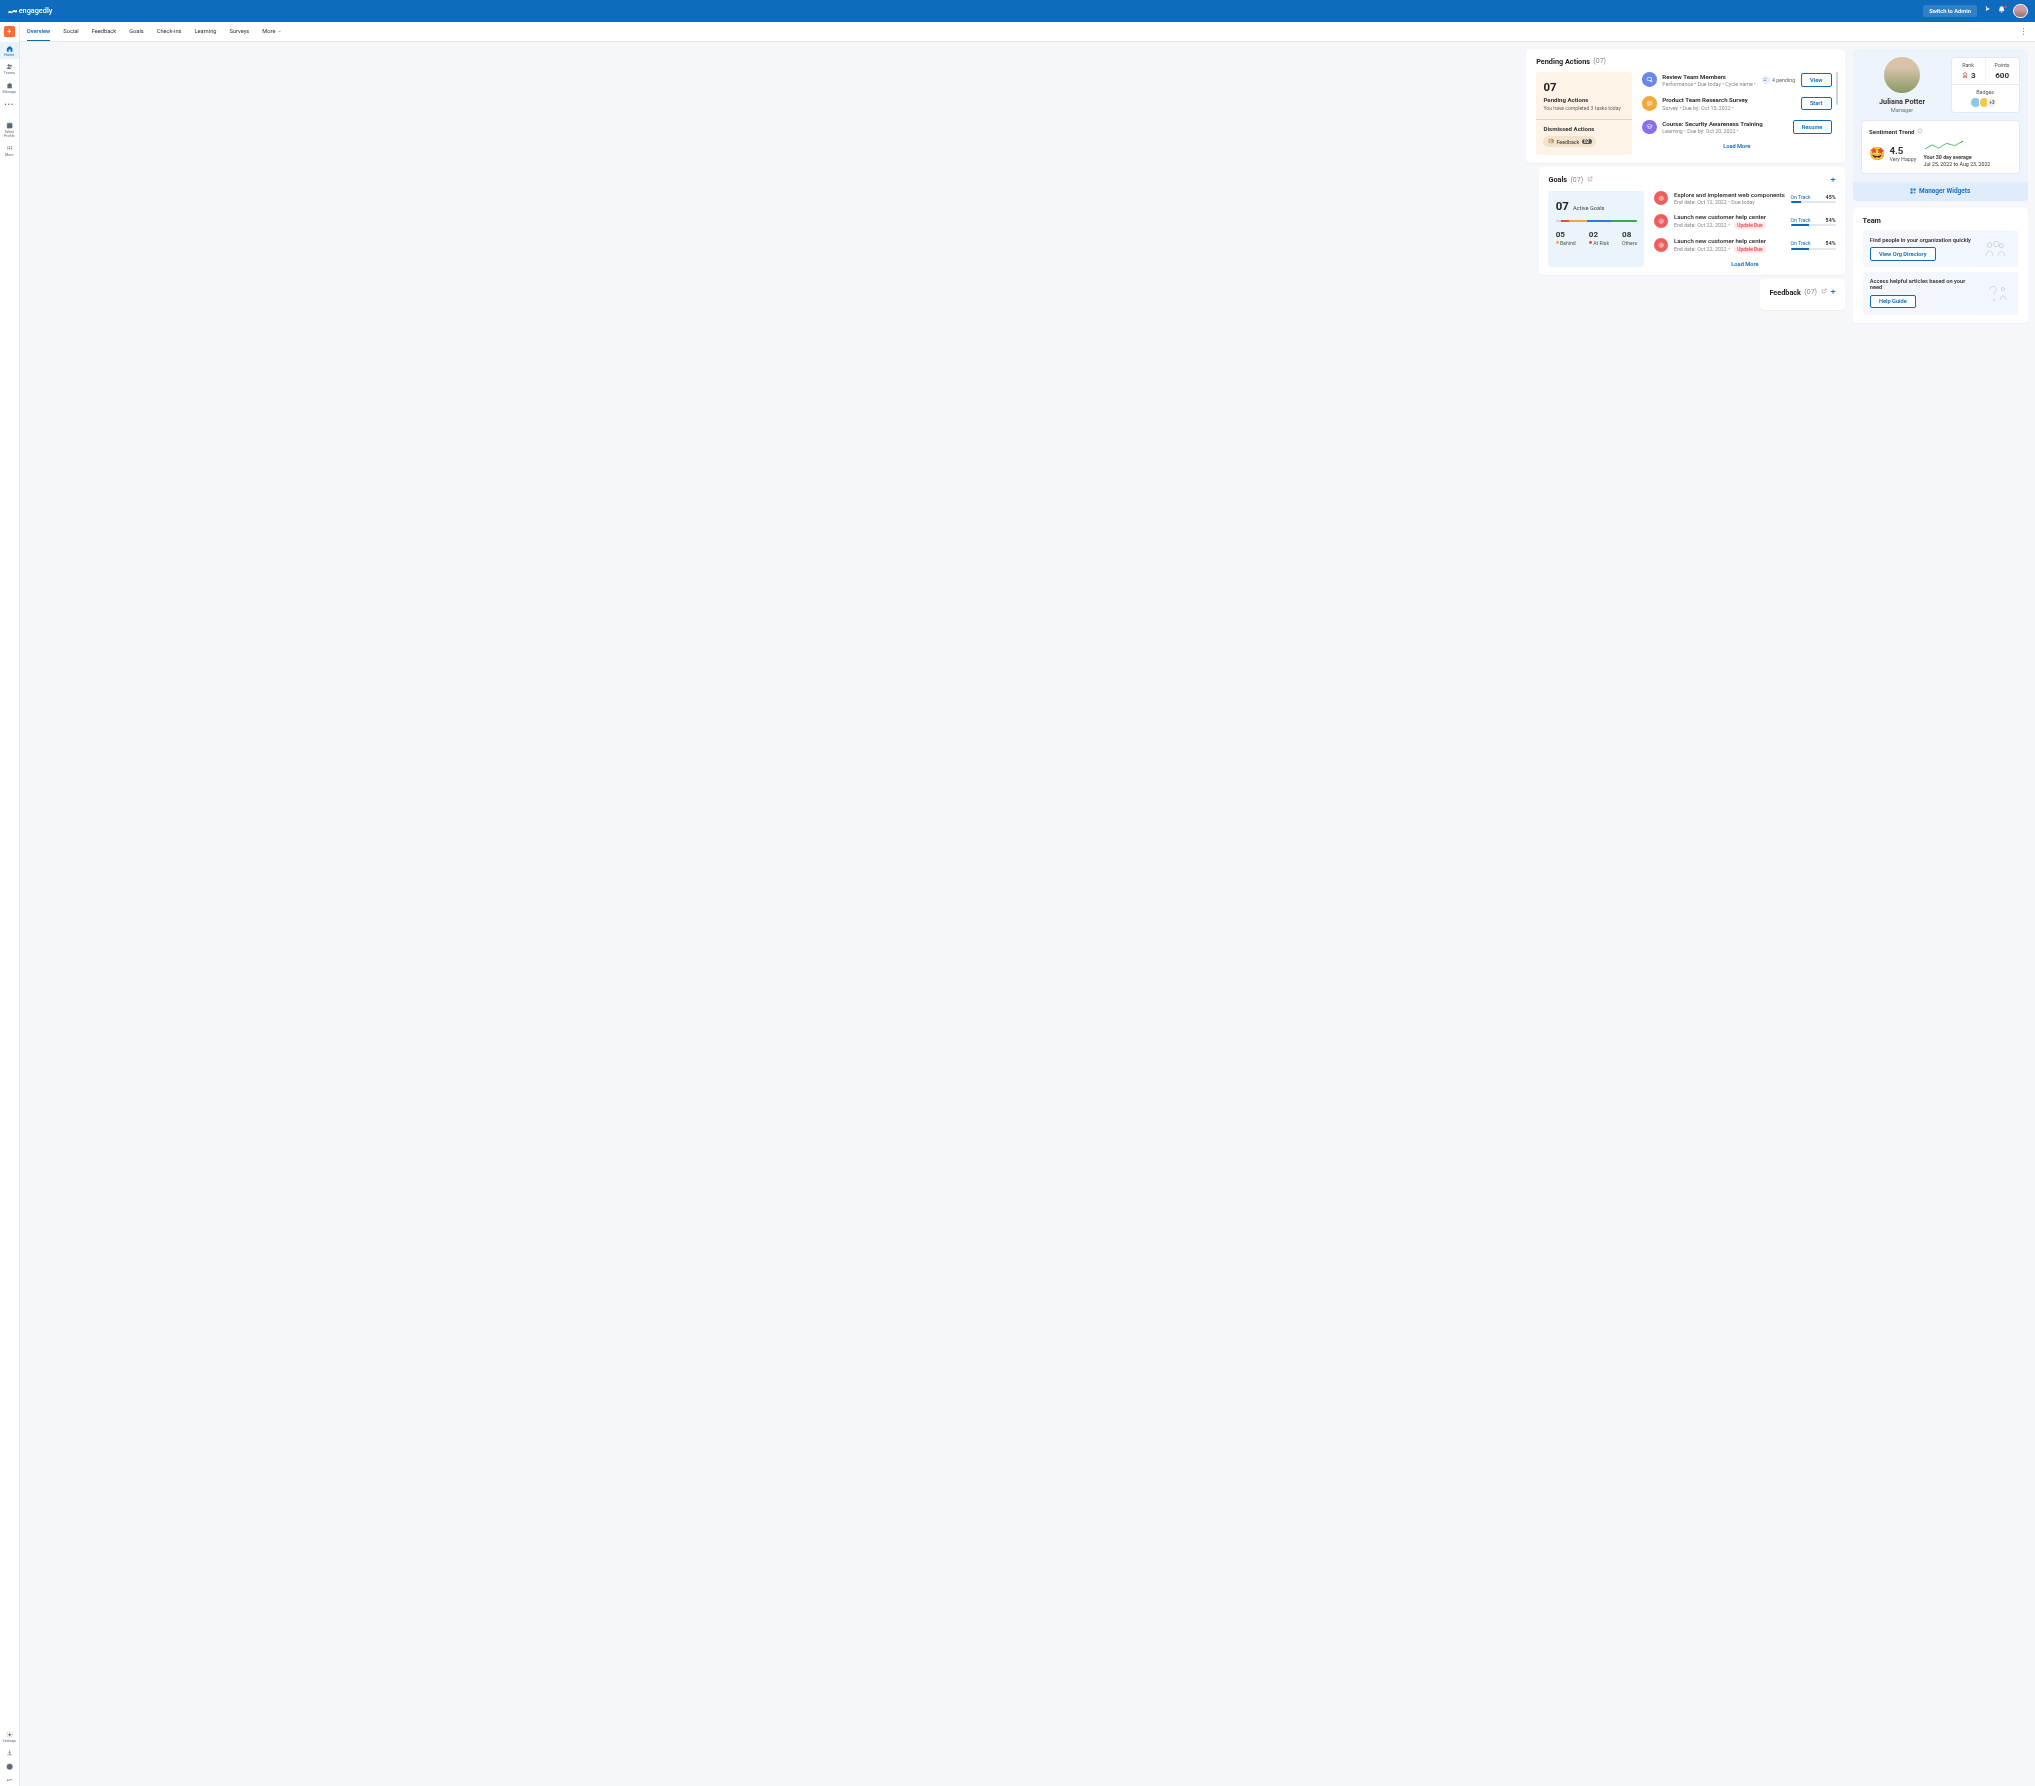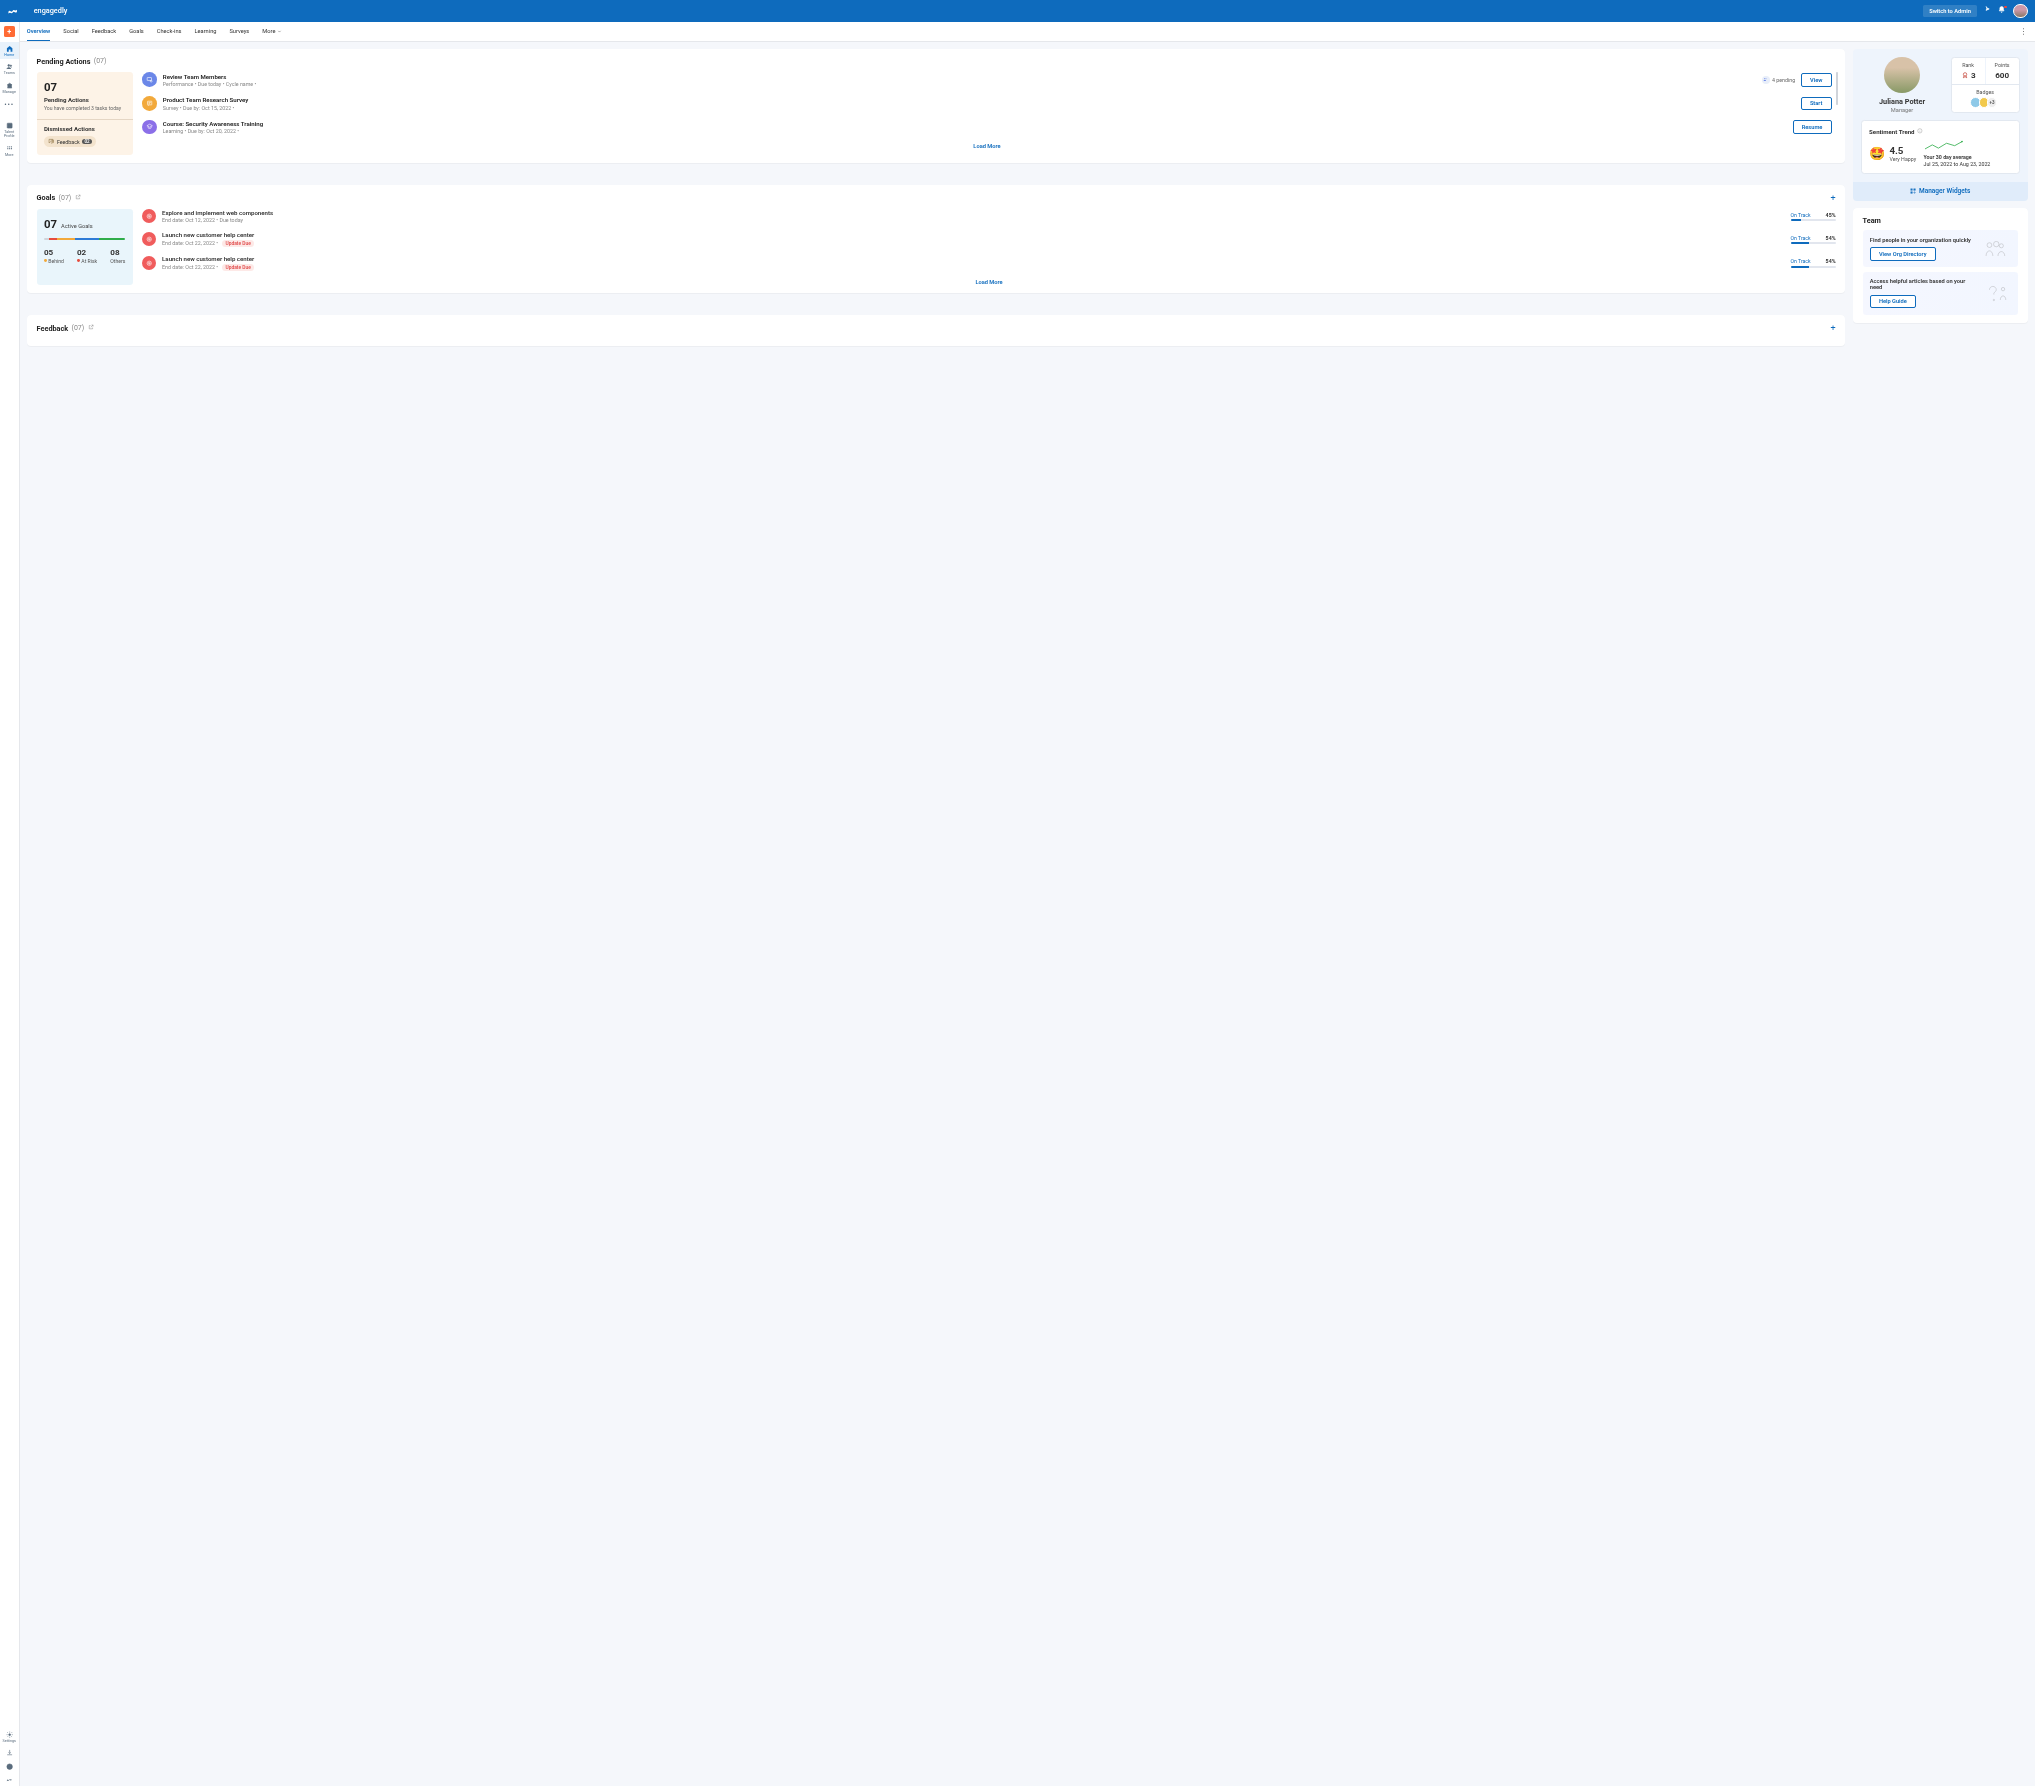--- a/index.html
+++ b/index.html
@@ -1,20 +1,20 @@
 <!DOCTYPE html>
 <html style="font-size:6.5px"><head>
 <meta charset="utf-8">
 <style>
 * { margin: 0; padding: 0; box-sizing: border-box; font-family: -apple-system, BlinkMacSystemFont, "Segoe UI", Roboto, Helvetica, Arial, sans-serif; }
 body { background: #f5f7fb; color: #333; overflow: hidden; }
 
 .topbar { height: 22px; background: #0e6bbd; display: flex; align-items: center; padding: 0 7.3px; justify-content: space-between; }
 .topbar-left { display: flex; align-items: center; gap: 3.3px; }
-.logo { display: flex; align-items: center; gap: 15px; color: #fff; font-size: 7.3px; font-weight: 500; }
+.logo { display: flex; align-items: center; gap: 0; color: #fff; font-size: 7.3px; font-weight: 500; }
 .logo svg { width: 11.4px; height: 11.4px; fill: #fff; }
 .topbar-right { display: flex; align-items: center; gap: 7.3px; }
 .admin-btn { background: #3080c5; color: #fff; border: none; padding: 3.3px 5.7px; border-radius: 1.6px; font-size: 5.7px; font-weight: 600; cursor: pointer; }
 .top-icon { color: #fff; cursor: pointer; position: relative; }
 .notif-dot { width: 2.4px; height: 2.4px; background: #f44336; border-radius: 50%; position: absolute; top: -0.8px; right: -0.8px; }
 .avatar { width: 14.7px; height: 14.7px; border-radius: 50%; background: linear-gradient(#c9a 40%, #876); border: 0.8px solid #fff; }
 
 .shell { display: flex; height: calc(100vh - 22px); }
 
 .leftrail { width: 19.5px; background: #fff; display: flex; flex-direction: column; align-items: center; padding-top: 4.1px; gap: 1.6px; border-right: 0.4px solid #e5e7eb; }
@@ -25,21 +25,21 @@
 .rail-spacer { flex: 1; }
 .rail-sep { height: 4.9px; }
 
 .main { flex: 1; display: flex; flex-direction: column; overflow: hidden; }
 .tabs { display: flex; align-items: center; background: #fff; padding: 0 7.3px; height: 19.5px; border-bottom: 0.4px solid #e5e7eb; gap: 13px; position: relative; }
 .tab { font-size: 5.7px; color: #333; cursor: pointer; padding: 5.7px 0; display: flex; align-items: center; gap: 1.6px; }
 .tab.active { color: #0e6bbd; font-weight: 600; border-bottom: 1.2px solid #0e6bbd; margin-bottom: -0.4px; }
 .tab-more-dots { margin-left: auto; color: #666; font-size: 8.1px; cursor: pointer; }
 
 .content { flex: 1; overflow-y: auto; padding: 7.3px; display: flex; gap: 7.3px; }
-.col-main { flex: 1; display: flex; flex-direction: column; gap: 22px; min-width: 0; }
+.col-main { flex: 1; display: flex; flex-direction: column; gap: 4px; min-width: 0; align-items: flex-end; }
 .col-side { width: 175px; display: flex; flex-direction: column; gap: 7.3px; }
 
 .card { background: #fff; border-radius: 4.1px; padding: 8.1px 9.8px; box-shadow: 0 0.4px 0.8px rgba(0,0,0,.04); }
 .card-header { display: flex; align-items: center; gap: 3.3px; margin-bottom: 6.5px; }
 .card-title { font-size: 7.3px; font-weight: 700; color: #222; }
 .card-count { color: #888; font-size: 7px; }
 .ext-icon { color: #888; margin-left: 0.8px; }
 .plus-right { margin-left: auto; color: #0e6bbd; font-size: 9px; font-weight: 400; cursor: pointer; }
 
 .pa-row { display: flex; gap: 9.8px; }

